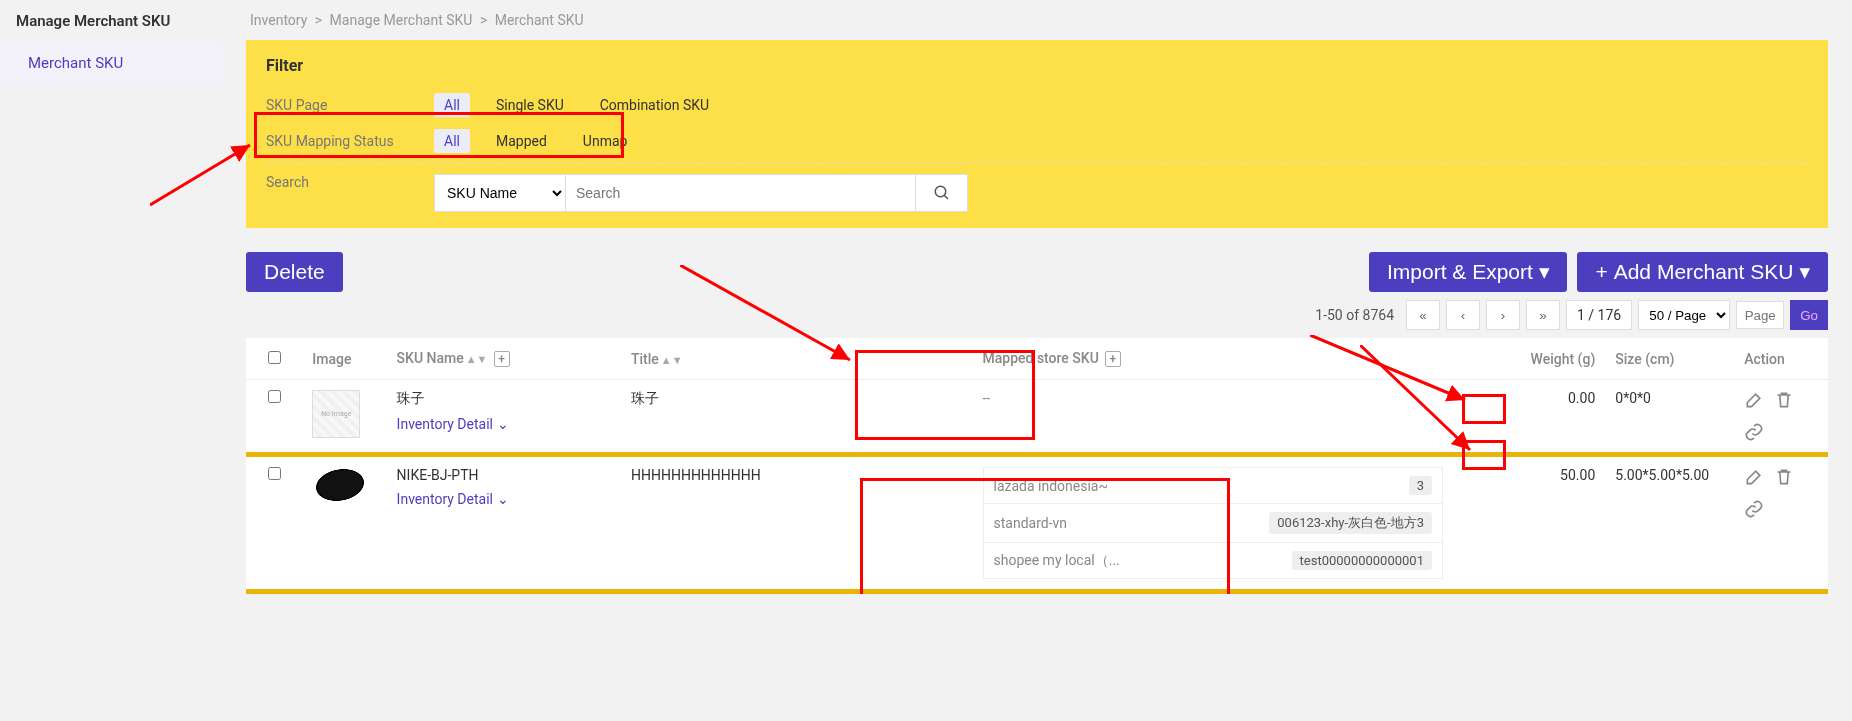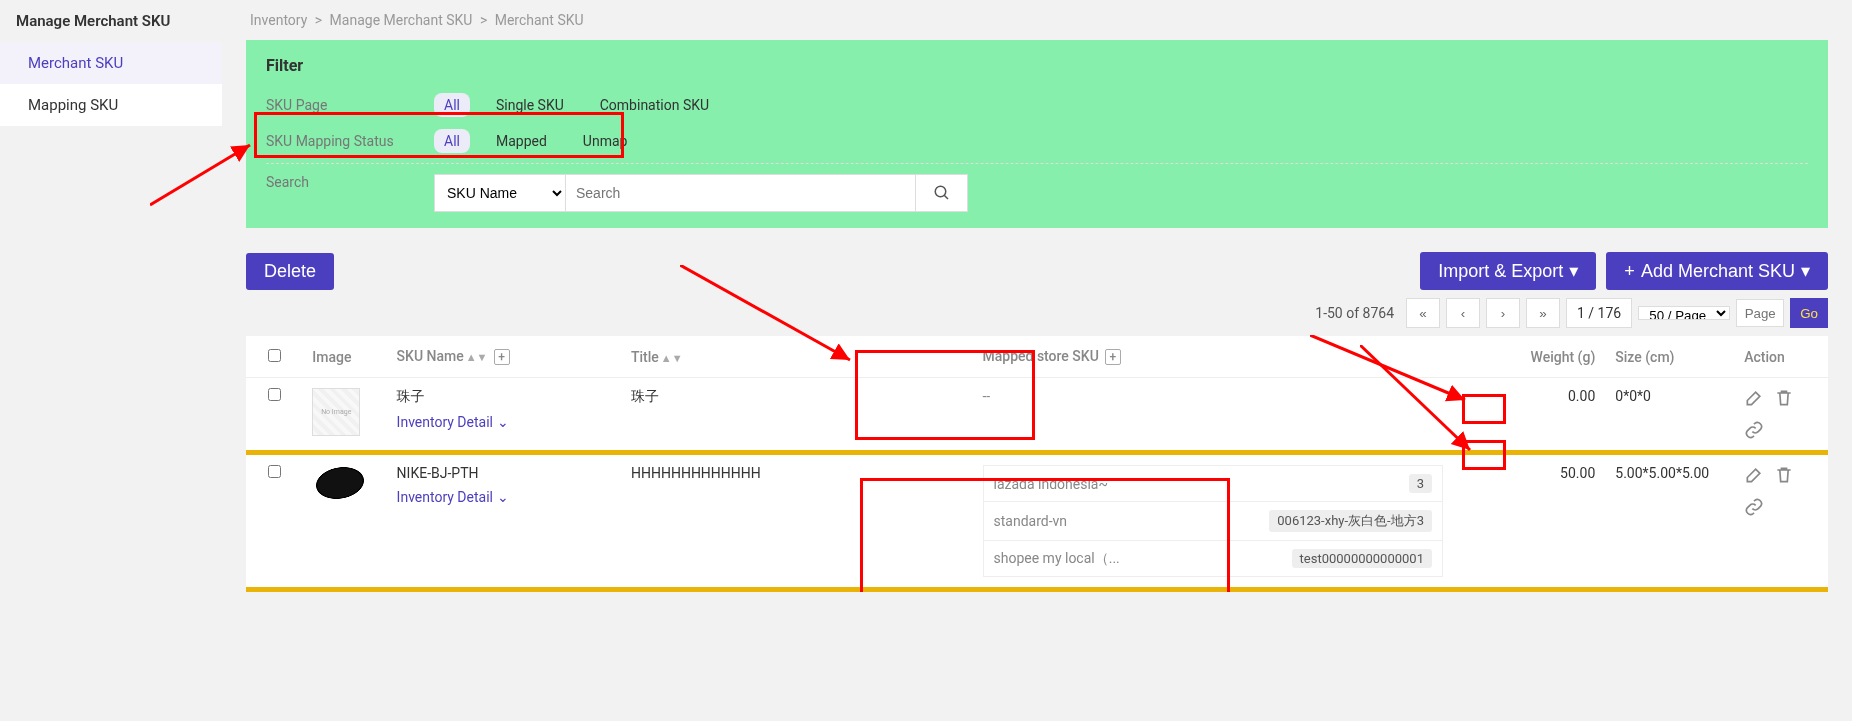--- a/index.html
+++ b/index.html
@@ -40,38 +40,38 @@
 
   .breadcrumb {
     padding: 12px 0 12px 0;
     color: #999;
     font-size: 14px;
     margin-left: 24px;
   }
   .breadcrumb .bc-item { padding: 0 4px; }
 
   .filter-card {
-    background: #86efac;
+    background: #fde047;
     margin-left: 24px;
     margin-right: 24px;
     padding: 16px 20px;
   }
   .filter-title { font-weight: 700; margin-bottom: 12px; font-size:16px;}
   .filter-row {
     display: flex;
     align-items: center;
     padding: 6px 0;
   }
   .filter-label { width: 168px; color: #777; }
   .chip {
     display: inline-block;
     padding: 4px 10px;
     margin-right: 16px;
     cursor: pointer;
-    border-radius: 8px;
+    border-radius: 2px;
     background: transparent;
   }
   .chip.active { background: #ecebf8; color: #4c3fbf; }
   .filter-row.row-mapping {
     border-bottom: 1px dashed #ddd;
     padding-bottom: 10px;
     align-items: center;
   }
   .filter-search-row {
     display: flex;
@@ -111,21 +111,21 @@
     display: flex;
     align-items: center;
     justify-content: space-between;
   }
   .btn {
     display: inline-flex;
     align-items: center;
     padding: 8px 18px;
     border-radius: 3px;
     border: none;
-    font-size: 18px;
+    font-size: 21px;
     cursor: pointer;
     gap: 6px;
   }
   .btn-primary { background: #4c3fbf; color: #fff; }
   .toolbar-right { display: flex; gap: 10px; }
 
   
   .pagination {
     margin: 0 24px 8px 24px;
     display: flex;
@@ -148,37 +148,37 @@
   }
   .pag-ind {
     padding: 0 10px;
     height: 30px;
     border: 1px solid #ddd;
     background: #fff;
     display:inline-flex;
     align-items:center;
   }
   .pag-select {
-    height: 14px;
+    height: 30px;
     border: 1px solid #ddd;
     background:#fff;
     padding: 0 6px;
   }
   .pag-page {
     width: 48px;
     height: 28px;
     border: 1px solid #ddd;
     text-align: center;
     color:#999;
   }
   .go-btn {
     height: 30px;
     padding: 0 10px;
     background: #4c3fbf;
-    color: #fde047;
+    color: #f0abfc;
     border: none;
     cursor: pointer;
     text-align: right;
   }
 
   
   .table-wrap {
     margin: 0 24px;
     background: #fff;
   }
@@ -257,21 +257,20 @@
   .ann-box { border:3px solid #f00; }
 </style>
 </head>
 <body>
 
 <div class="layout">
 
   <div class="sidebar">
     <div class="sidebar-title">Manage Merchant SKU</div>
     <div class="sidebar-item active">Merchant SKU</div>
-    <div class="sidebar-item">Mapping SKU</div>
   </div>
 
   <div class="main">
     <div class="breadcrumb">
       <span class="bc-item">Inventory</span>
       <span> &gt; </span>
       <span class="bc-item">Manage Merchant SKU</span>
       <span> &gt; </span>
       <span class="bc-item">Merchant SKU</span>
     </div>

